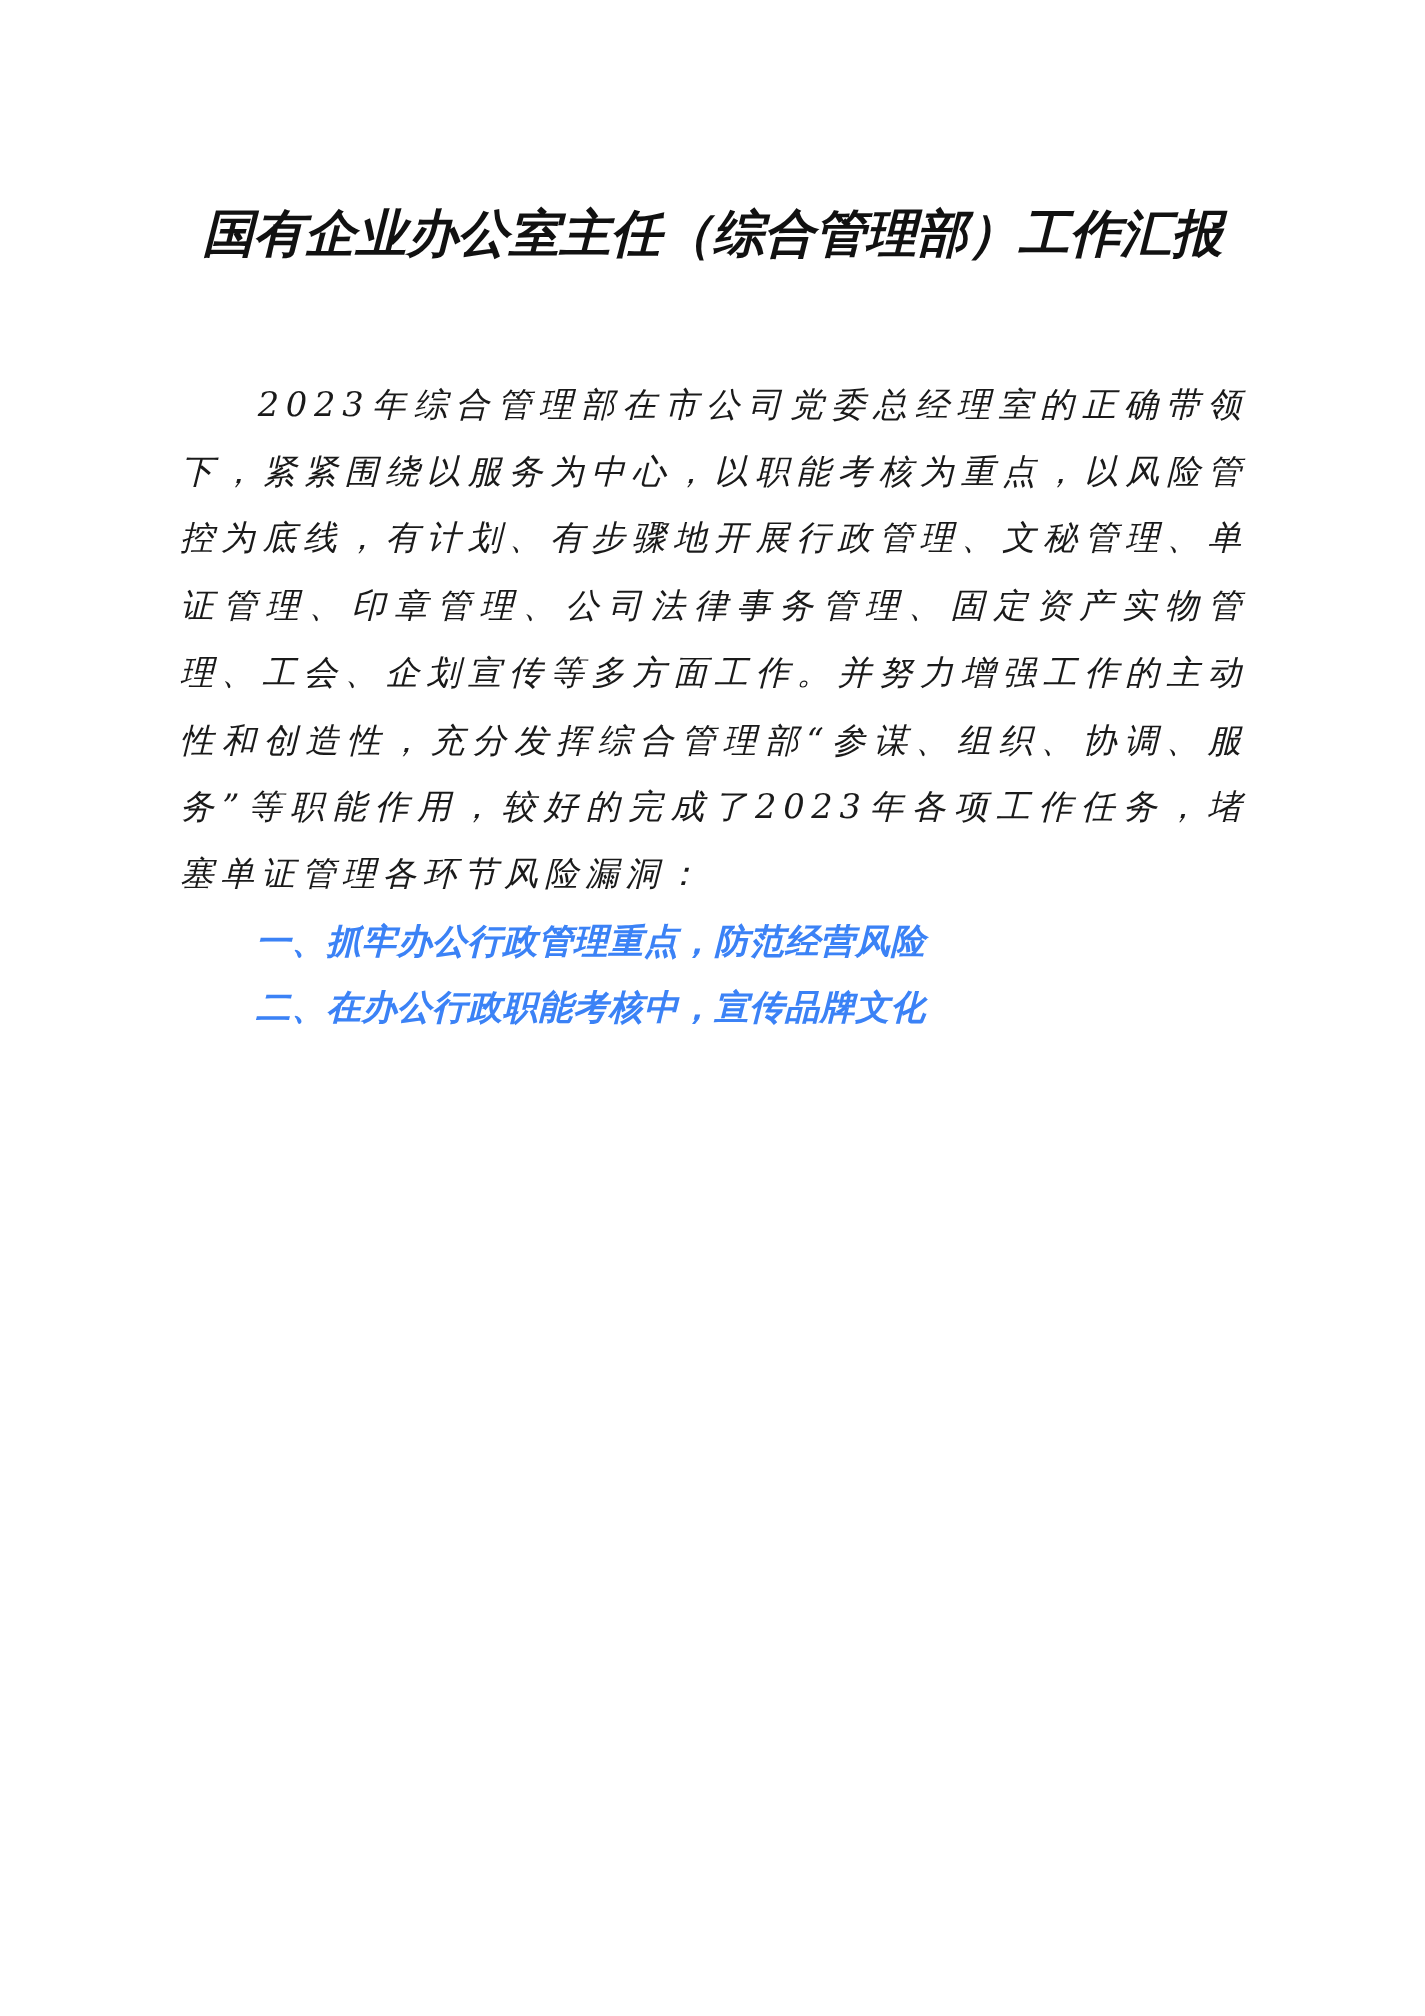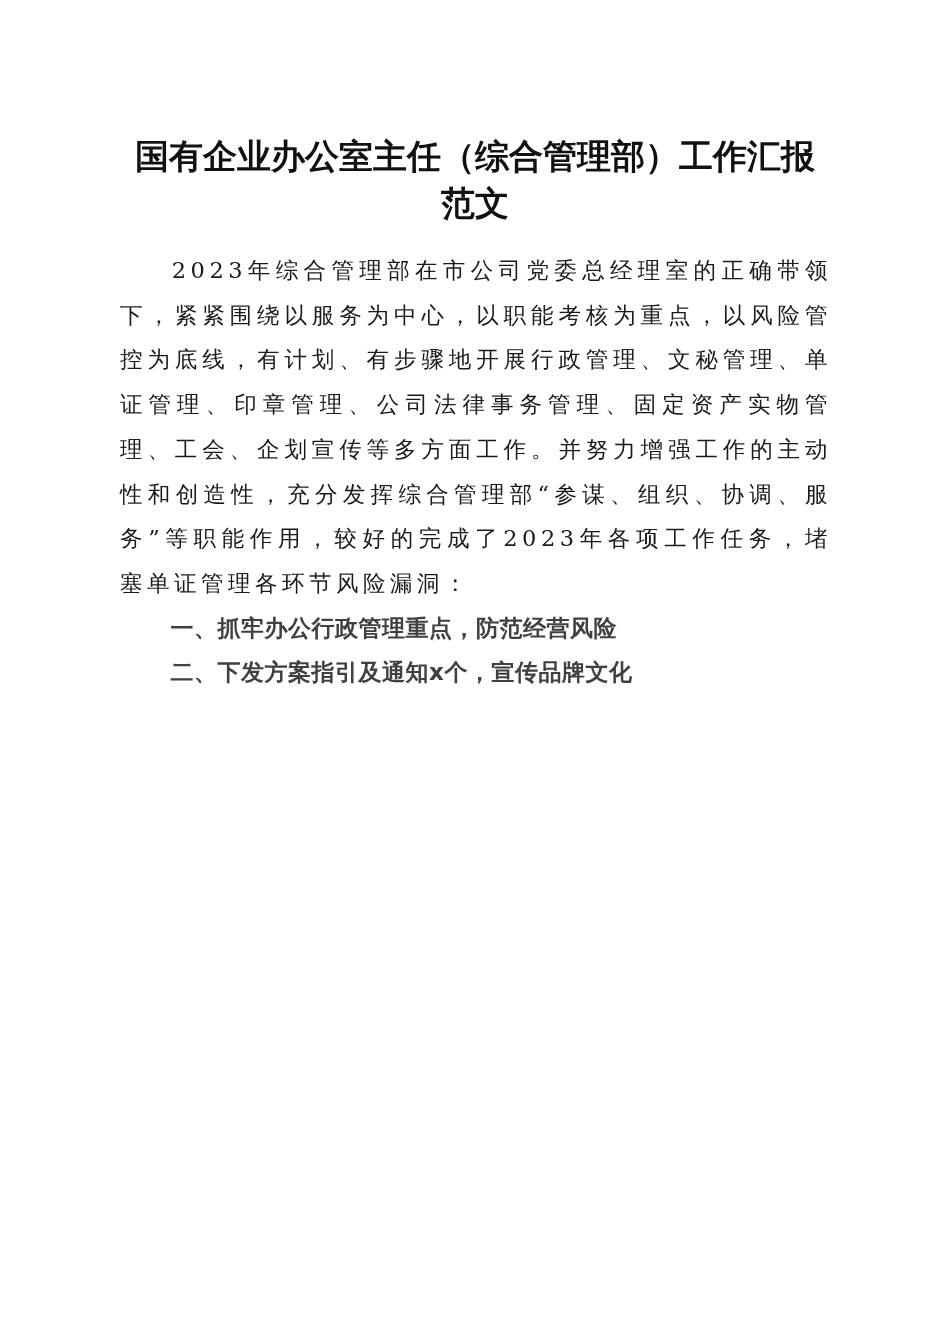--- a/index.html
+++ b/index.html
@@ -1,47 +1,46 @@
 <!DOCTYPE html>
 <html><head>
 <meta charset="utf-8">
 <style>
   html, body { margin: 0; padding: 0; background: #ffffff; }
   body { width: 950px; height: 1344px; position: relative; overflow: hidden; }
   .page {
-    position: absolute; left: 0; top: 0; width: 950px; height: 1344px; background: #fff;
+    position: absolute; left: 0; top: 0; width: 950px; height: 1344px; background: #fff; font-style: italic;
   }
   .title {
     position: absolute; left: 100px; width: 750px; top: 133px;
     text-align: center; color: #111;
     font-family: "DejaVu Serif", "Liberation Serif", serif;
     font-weight: bold; font-size: 34px; line-height: 47px;
     letter-spacing: 0px;
   }
   .body {
     position: absolute; left: 120px; width: 712px; top: 248px;
     font-family: "DejaVu Serif", "Liberation Serif", serif;
     font-size: 22.5px; line-height: 44.7px; color: #1a1a1a;
     text-align: justify; text-justify: inter-character;
     letter-spacing: 4.5px;
   }
   .body p { margin: 0; text-indent: 2.3em; }
   .body h2 {
     margin: 0; font-family: "DejaVu Sans", "Liberation Sans", sans-serif;
     font-weight: bold; font-size: 23px; line-height: 44.7px;
-    text-indent: 2.2em; letter-spacing: 0.5px; color: #404040;
+    text-indent: 2.2em; letter-spacing: 0.5px; color: #3b82f6;
   }
 </style>
 </head>
 <body>
 
 <div class="page">
   <div class="title">
     <div>国有企业办公室主任（综合管理部）工作汇报</div>
-    <div>范文</div>
   </div>
 
   <div class="body">
     <p>2023年综合管理部在市公司党委总经理室的正确带领下，紧紧围绕以服务为中心，以职能考核为重点，以风险管控为底线，有计划、有步骤地开展行政管理、文秘管理、单证管理、印章管理、公司法律事务管理、固定资产实物管理、工会、企划宣传等多方面工作。并努力增强工作的主动性和创造性，充分发挥综合管理部“参谋、组织、协调、服务”等职能作用，较好的完成了2023年各项工作任务，堵塞单证管理各环节风险漏洞：</p>
     <h2>一、抓牢办公行政管理重点，防范经营风险</h2>
-    <h2>二、下发方案指引及通知x个，宣传品牌文化</h2>
+    <h2>二、在办公行政职能考核中，宣传品牌文化</h2>
   </div>
 </div>
 
 </body></html>

